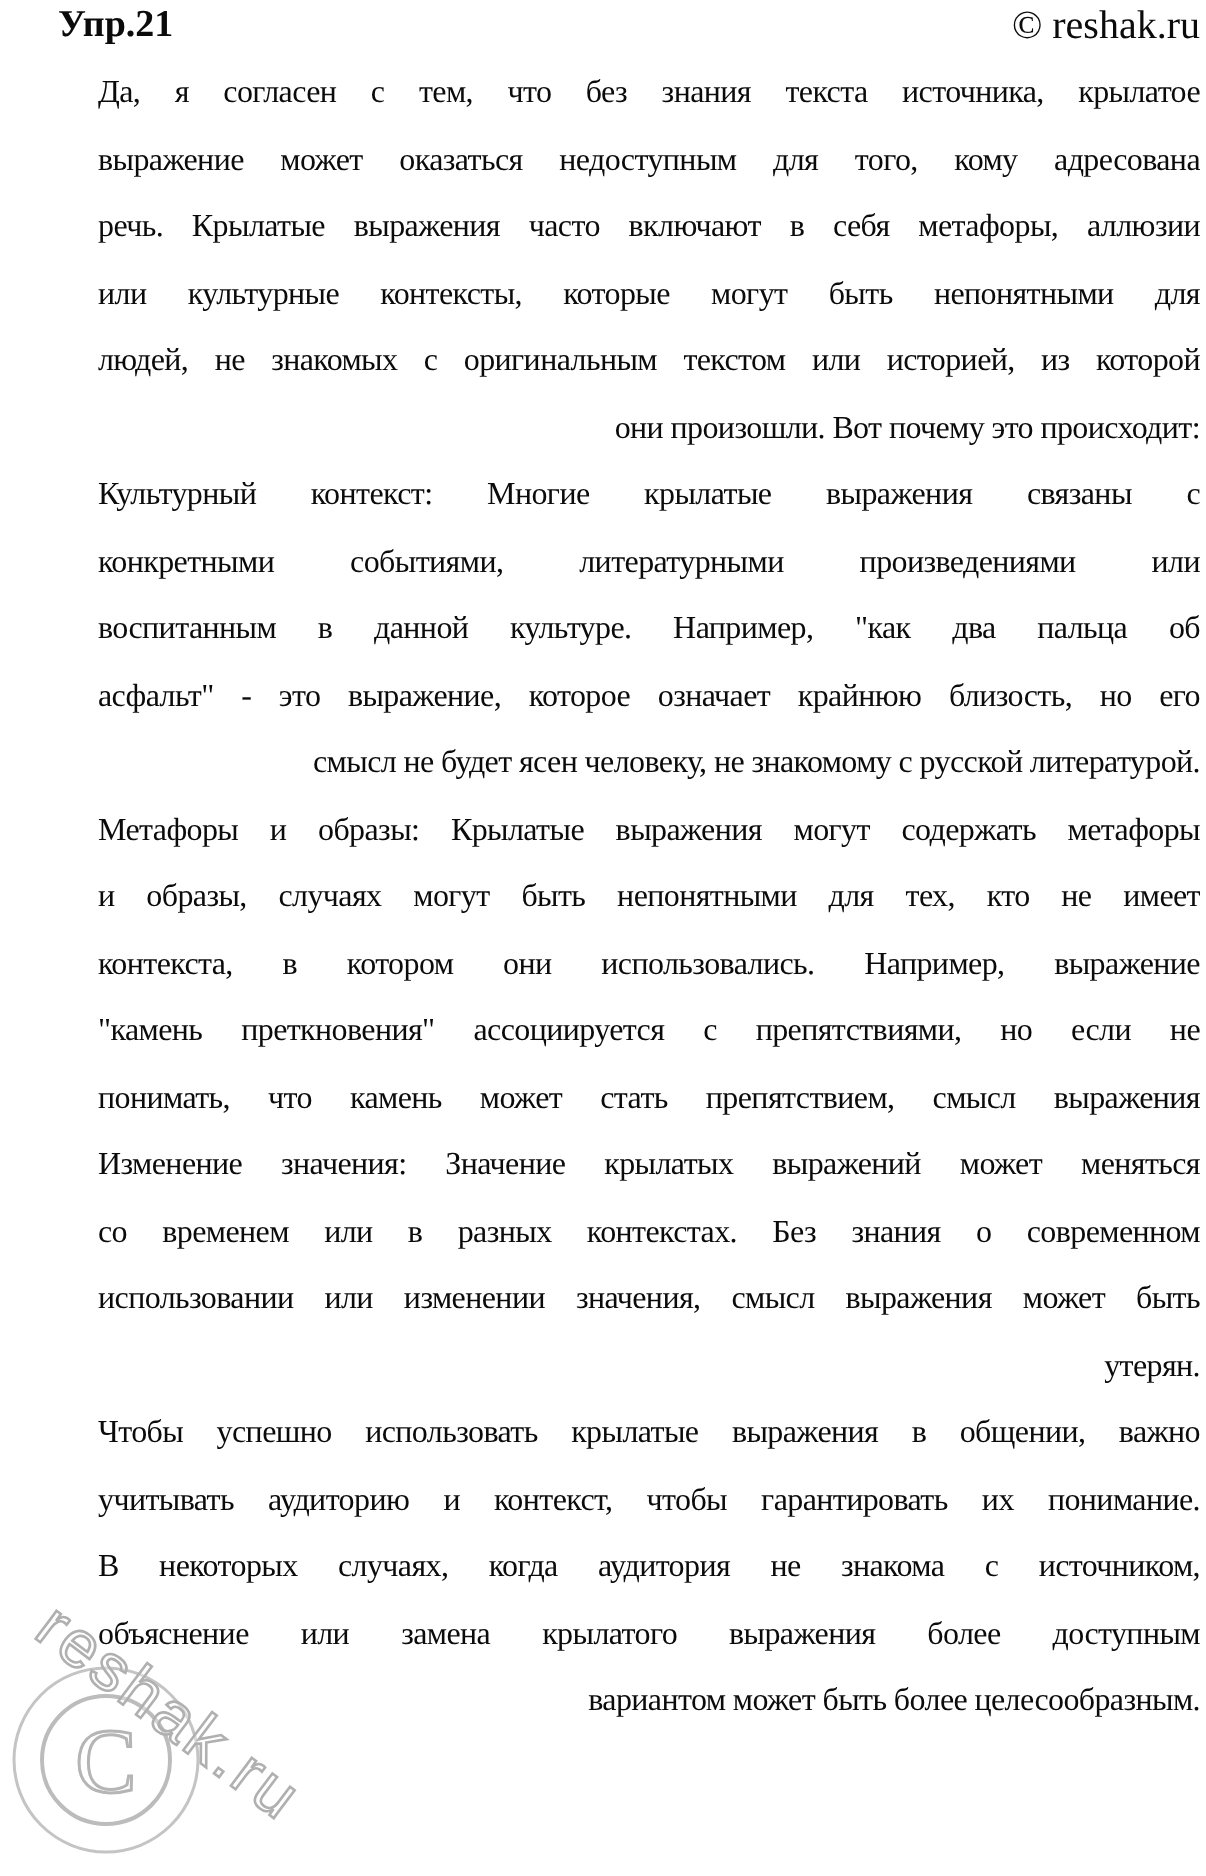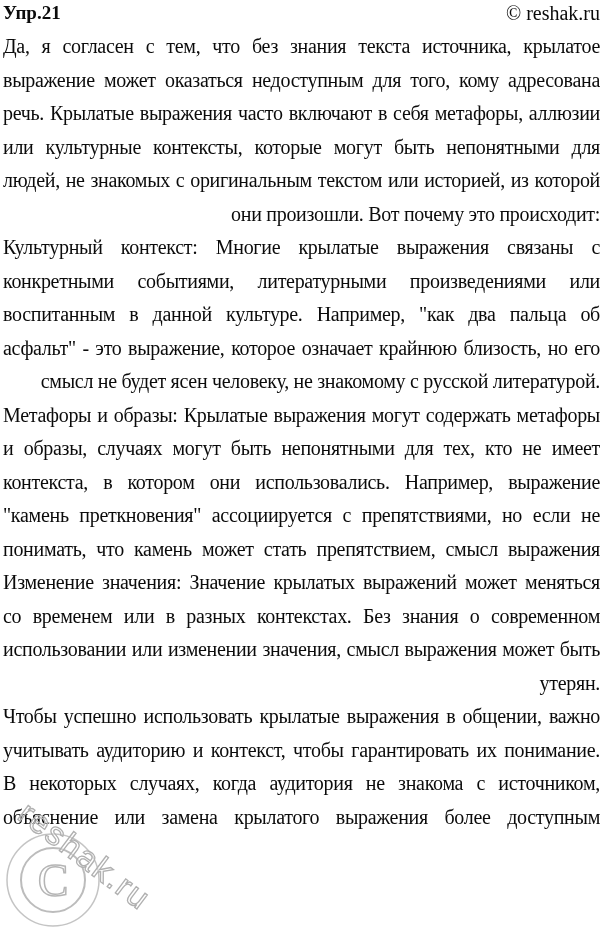--- a/index.html
+++ b/index.html
@@ -9,20 +9,21 @@
   }
   .page {
     position: relative;
     width: 603px;
     height: 938px;
     background: #ffffff;
     color: #0b0b0b;
     font-family: "Liberation Serif", serif;
     overflow: hidden;
     box-sizing: border-box;
+    padding-left: 26px;
   }
   .hdr {
     display: flex;
     justify-content: space-between;
     align-items: flex-start;
     height: 30px;
     padding: 2px 3px 0 3px;
     box-sizing: border-box;
   }
   .hdr-left {
@@ -31,26 +32,27 @@
     line-height: 22px;
   }
   .hdr-right {
     font-size: 20px;
     line-height: 22px;
   }
   .content {
     padding: 0 3px;
   }
   .text-line {
-    font-size: 20px;
+    font-size: 16px;
     letter-spacing: -0.3px;
     line-height: 33.5px;
     height: 33.5px;
     overflow: hidden;
     white-space: nowrap;
+    margin-left: 20px;
   }
   .text-line.j {
     white-space: normal;
     text-align: justify;
     text-align-last: justify;
   }
   .text-line.l {
     white-space: normal;
     text-align: right;
   }
@@ -92,20 +94,21 @@
       <div class="text-line j">"камень преткновения" ассоциируется с препятствиями, но если не</div>
       <div class="text-line j">понимать, что камень может стать препятствием, смысл выражения</div>
       <div class="text-line j">Изменение значения: Значение крылатых выражений может меняться</div>
       <div class="text-line j">со временем или в разных контекстах. Без знания о современном</div>
       <div class="text-line j">использовании или изменении значения, смысл выражения может быть</div>
       <div class="text-line l">утерян.</div>
       <div class="text-line j">Чтобы успешно использовать крылатые выражения в общении, важно</div>
       <div class="text-line j">учитывать аудиторию и контекст, чтобы гарантировать их понимание.</div>
       <div class="text-line j">В некоторых случаях, когда аудитория не знакома с источником,</div>
       <div class="text-line j">объяснение или замена крылатого выражения более доступным</div>
+      <div class="text-line l">вариантом может быть более целесообразным.</div>
     </div>
 
   <svg class="watermark" viewBox="0 0 175 148" xmlns="http://www.w3.org/2000/svg">
     <g fill="none" stroke="#b5b5b5">
       <circle cx="53" cy="90" r="46" stroke-width="1.5" opacity="0.8"></circle>
       <circle cx="53" cy="90" r="32" stroke-width="2" opacity="0.9"></circle>
       <text x="53" y="106" font-size="46" text-anchor="middle" font-family="Liberation Serif, serif" fill="none" stroke="#b5b5b5" stroke-width="1.5">C</text>
       <text x="16" y="28" font-size="33" letter-spacing="2" transform="rotate(37 16 28)" font-family="Liberation Sans, sans-serif" fill="rgba(255,255,255,0.35)" stroke="#b0b0b0" stroke-width="1.3">reshak.ru</text>
     </g>
   </svg>

